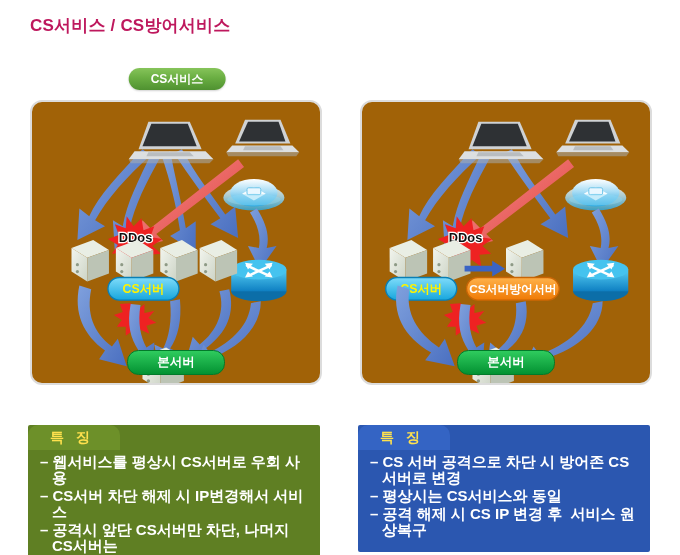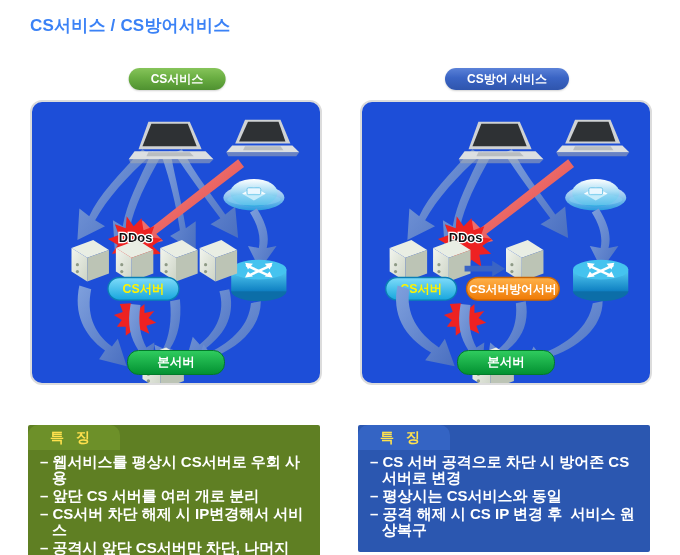--- a/index.html
+++ b/index.html
@@ -8,21 +8,21 @@
     width:680px;height:555px;
     background:#ffffff;
     font-family:"Liberation Sans","DejaVu Sans",sans-serif;
     overflow:hidden;
     position:relative;
   }
   
   .page-title{
     position:absolute;left:30px;top:14px;
     font-size:17px;font-weight:bold;
-    color:#3b82f6;
+    color:#be185d;
     letter-spacing:0.2px;
     white-space:nowrap;
   }
   
   .col{position:absolute;top:60px;width:310px;height:490px;}
   .col-left{left:22px;}
   .col-right{left:352px;}
 
   
   .header-pill{
@@ -37,21 +37,21 @@
     background:linear-gradient(to bottom,#86c45a 0%,#6aae42 45%,#4f9130 100%);
   }
   .pill-blue{
     background:linear-gradient(to bottom,#5b82d8 0%,#3a64c4 45%,#2f55ad 100%);
   }
 
   
   .panel{
     position:absolute;top:40px;left:8px;
     width:292px;height:285px;
-    background:#1d4ed8;
+    background:#a16207;
     border:2px solid #dcdcdc;
     border-radius:12px;
     box-sizing:border-box;
   }
   .panel svg{display:block;width:100%;height:100%;}
 
   
   .feature{
     position:absolute;top:365px;left:6px;
     width:292px;
@@ -247,31 +247,29 @@
                 width:96px;height:23px;line-height:23px;border-radius:11.5px;
                 background:linear-gradient(to bottom,#2fcb5e,#039232);
                 border:1.4px solid #027a2a;color:#ffffff;font-size:12.5px;
                 font-weight:bold;text-align:center;">본서버</div>
   </div>
 
   <div class="feature feature-olive">
     <div class="feature-tab tab-olive">특 징</div>
     <ul>
       <li>– 웹서비스를 평상시 CS서버로 우회 사용</li>
-      <li>– 앞단 CS 서버를 여러 개로 분리</li>
       <li>– CS서버 차단 해제 시 IP변경해서 서비스</li>
       <li>– 공격시 앞단 CS서버만 차단, 나머지 CS서버는
    정상 서비스 가능</li>
     </ul>
   </div>
 </div>
 
 <div class="col col-right">
 
-  <div class="header-pill pill-blue">CS방어 서비스</div>
 
   <div class="panel">
     <svg viewBox="0 0 292 285" xmlns="http://www.w3.org/2000/svg">
       <defs>
         <linearGradient id="lgSrvR" x1="0" y1="0" x2="1" y2="1">
           <stop offset="0" stop-color="#f2f5ee"></stop>
             <stop offset="1" stop-color="#cdd4c6"></stop>
         </linearGradient>
         <linearGradient id="lgArrR" x1="0" y1="0" x2="1" y2="1">
           <stop offset="0" stop-color="#7fa0dd"></stop>

